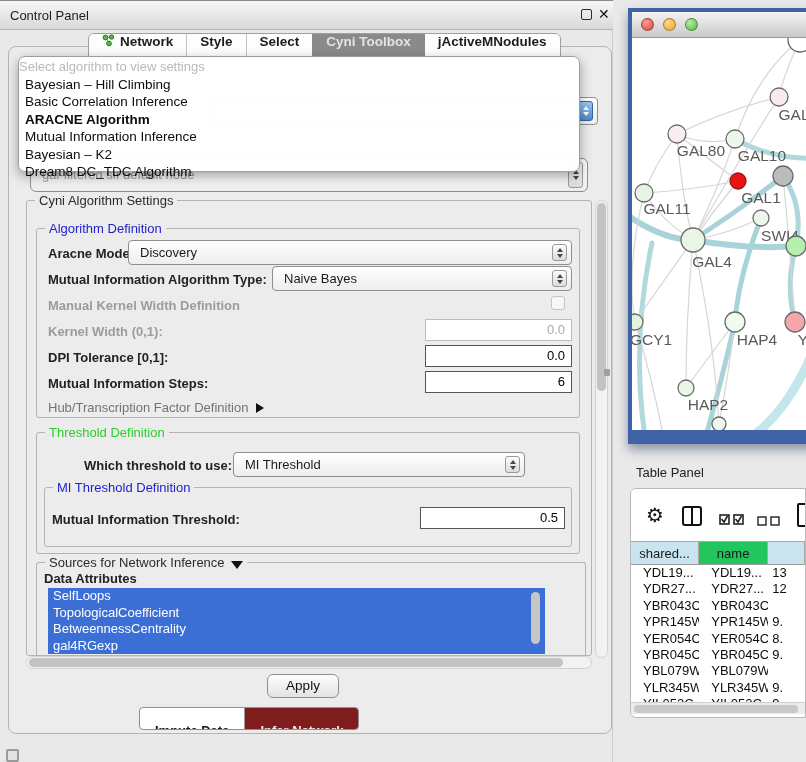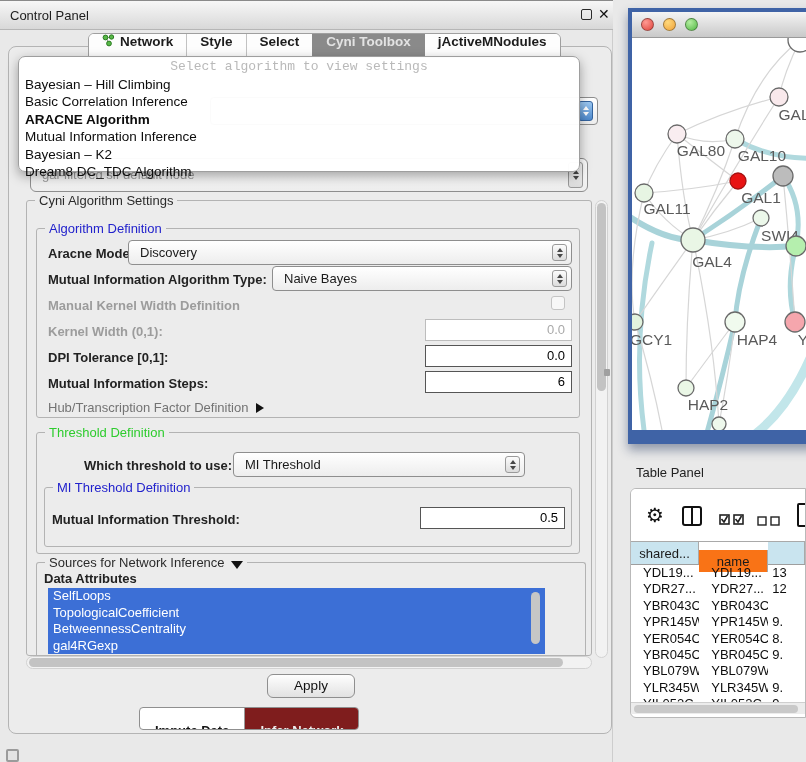--- a/index.html
+++ b/index.html
@@ -22,21 +22,21 @@
     background:#fdfdfd;border:1px solid #9f9f9f;border-bottom:1px solid #9f9f9f;border-radius:6px 6px 0 0;overflow:hidden;z-index:10;}
   .tab{display:flex;align-items:flex-start;gap:5px;padding:0 13px;font-size:13.5px;font-weight:bold;color:#1c1c1c;
     border-left:1px solid #c2c2c2;cursor:pointer;background:#fdfdfd;white-space:nowrap;}
   .tab:first-child{border-left:none;}
   .tab.sel{background:#8a8a8a;color:#e3e3e3;border-left-color:#8a8a8a;}
   .tab.sel + .tab{border-left-color:#8a8a8a;}
 
   
   .popup{position:absolute;left:18px;top:56px;width:562px;height:116px;background:rgba(255,255,255,.97);
     border:1px solid #9e9e9e;border-radius:7px;box-shadow:0 4px 12px rgba(0,0,0,.35);z-index:50;padding-top:2px;}
-  .popup .ph{display:block;text-align:center;font-size:13px;color:#b9b9b9;height:17px;line-height:15px;font-family:Liberation Mono, monospace;}
+  .popup .ph{display:block;font-size:13px;color:#b9b9b9;height:17px;line-height:15px;}
   .popup .it{display:block;font-size:13.5px;color:#0c0c0c;height:17.4px;line-height:17.4px;padding-left:6px;cursor:pointer;white-space:nowrap;}
   .popup .it.b{font-weight:bold;}
 
   
   .combo{position:absolute;height:25px;border:1px solid #8e8e8e;border-radius:4px;
     background:linear-gradient(#ffffff,#ededed);font-size:13px;color:#1b1b1b;line-height:23px;padding-left:11px;cursor:pointer;}
   .stepper{position:absolute;right:4px;top:3px;bottom:3px;width:15px;border:1px solid #9a9a9a;border-radius:3px;
     background:linear-gradient(#fcfcfc,#dcdcdc);display:flex;flex-direction:column;align-items:center;justify-content:center;gap:2px;}
   .stepper i{display:block;width:0;height:0;border-left:3.5px solid transparent;border-right:3.5px solid transparent;}
   .stepper .up{border-bottom:4px solid #474747;}
@@ -66,21 +66,21 @@
   .attr-item{height:16.5px;line-height:16.5px;background:#3c6fd6;color:#fff;font-size:13px;padding-left:5px;cursor:pointer;}
   .attr-sb{position:absolute;left:531px;top:590px;width:10px;height:62px;}
   .attr-sb .th{position:absolute;left:0;top:2px;width:9px;height:52px;background:#c6c6c6;border-radius:5px;}
 
   
   .vsb{position:absolute;left:595px;top:200px;width:13px;height:458px;background:#f2f2f2;border:1px solid #d2d2d2;border-radius:7px;}
   .vsb .th{position:absolute;left:1px;top:2px;width:9px;height:188px;background:#c3c3c3;border-radius:5px;}
   .hsb{position:absolute;left:26px;top:656px;width:566px;height:13px;background:#f2f2f2;border:1px solid #d2d2d2;border-radius:7px;}
   .hsb .th{position:absolute;top:1px;left:2px;height:9px;width:534px;background:#c3c3c3;border-radius:5px;}
 
-  .apply-btn{position:absolute;left:267px;top:674px;width:88px;height:24px;border:1px solid #8f8f8f;border-radius:6px;
+  .apply-btn{position:absolute;left:267px;top:674px;width:72px;height:24px;border:1px solid #8f8f8f;border-radius:6px;
     background:linear-gradient(#fefefe,#e2e2e2);font-size:13.5px;color:#111;text-align:center;line-height:22px;cursor:pointer;}
 
   .bstrip{position:absolute;left:139px;top:707px;height:23px;display:flex;background:#fff;border:1px solid #8f8f8f;border-radius:4px;overflow:hidden;z-index:5;}
   .btab{padding:12px 15px;font-size:13px;font-weight:bold;color:#141414;line-height:21px;border-left:1px solid #9a9a9a;cursor:pointer;white-space:nowrap;}
   .btab:first-child{border-left:none;}
   .btab.sel{background:#7f1d1d;color:#efefef;}
 
   
   .net-window{position:absolute;left:628px;top:8px;width:192px;height:436px;
     border:4px solid #3f63a6;border-bottom-width:14px;background:#fff;
@@ -99,21 +99,21 @@
     border:1px solid #b9b9b9;border-radius:6px 0 0 6px;overflow:hidden;}
   .tp-toolbar{position:absolute;left:0;top:0;width:100%;height:52px;background:#fff;}
   .gear{position:absolute;left:15px;top:14px;font-size:20px;color:#111;cursor:pointer;}
   .colico{position:absolute;left:51px;top:17px;width:20px;height:20px;border:2.4px solid #111;border-radius:3px;cursor:pointer;}
   .colico:before{content:"";position:absolute;left:6.6px;top:0;width:2.4px;height:15.5px;background:#111;}
   .pairico{position:absolute;top:25px;cursor:pointer;}
   .docico{position:absolute;left:166px;top:14px;width:16px;height:24px;border:2.4px solid #111;border-radius:2px;background:#fff;cursor:pointer;}
   .thead{position:absolute;left:0;top:52px;width:100%;height:24px;display:flex;border-top:1px solid #a9a9a9;border-bottom:1px solid #9e9e9e;}
   .th-cell{height:100%;border-right:1px solid #a9a9a9;font-size:13px;color:#1a1a1a;text-align:center;line-height:23px;overflow:hidden;white-space:nowrap;cursor:pointer;}
   .th-cell.hl{background:#c9e4ef;}
-  .th-cell.gy{background:#f97316;margin-top:8px;}
+  .th-cell.gy{background:#22c55e;}
   .tbody{position:absolute;left:0;top:76px;width:100%;height:137px;overflow:hidden;}
   .trow{display:flex;height:16.4px;line-height:16.4px;font-size:13px;color:#0e0e0e;cursor:default;}
   .tcell{overflow:hidden;white-space:nowrap;}
   .tp-hsb{position:absolute;left:0;top:213px;width:100%;height:12px;background:#ececec;border-top:1px solid #cfcfcf;}
   .tp-hsb .th{position:absolute;left:3px;top:1.5px;width:164px;height:8px;background:#c9c9c9;border-radius:4px;}
 
   .grip{position:absolute;left:604px;top:369px;width:6px;height:7px;background:#a0a0a0;border-radius:1px;}
   .mini-sq{position:absolute;left:6px;top:749px;width:13px;height:13px;border:2px solid #9b9b9b;border-radius:2px;background:#e3e3e3;}
 </style>
 </head>

